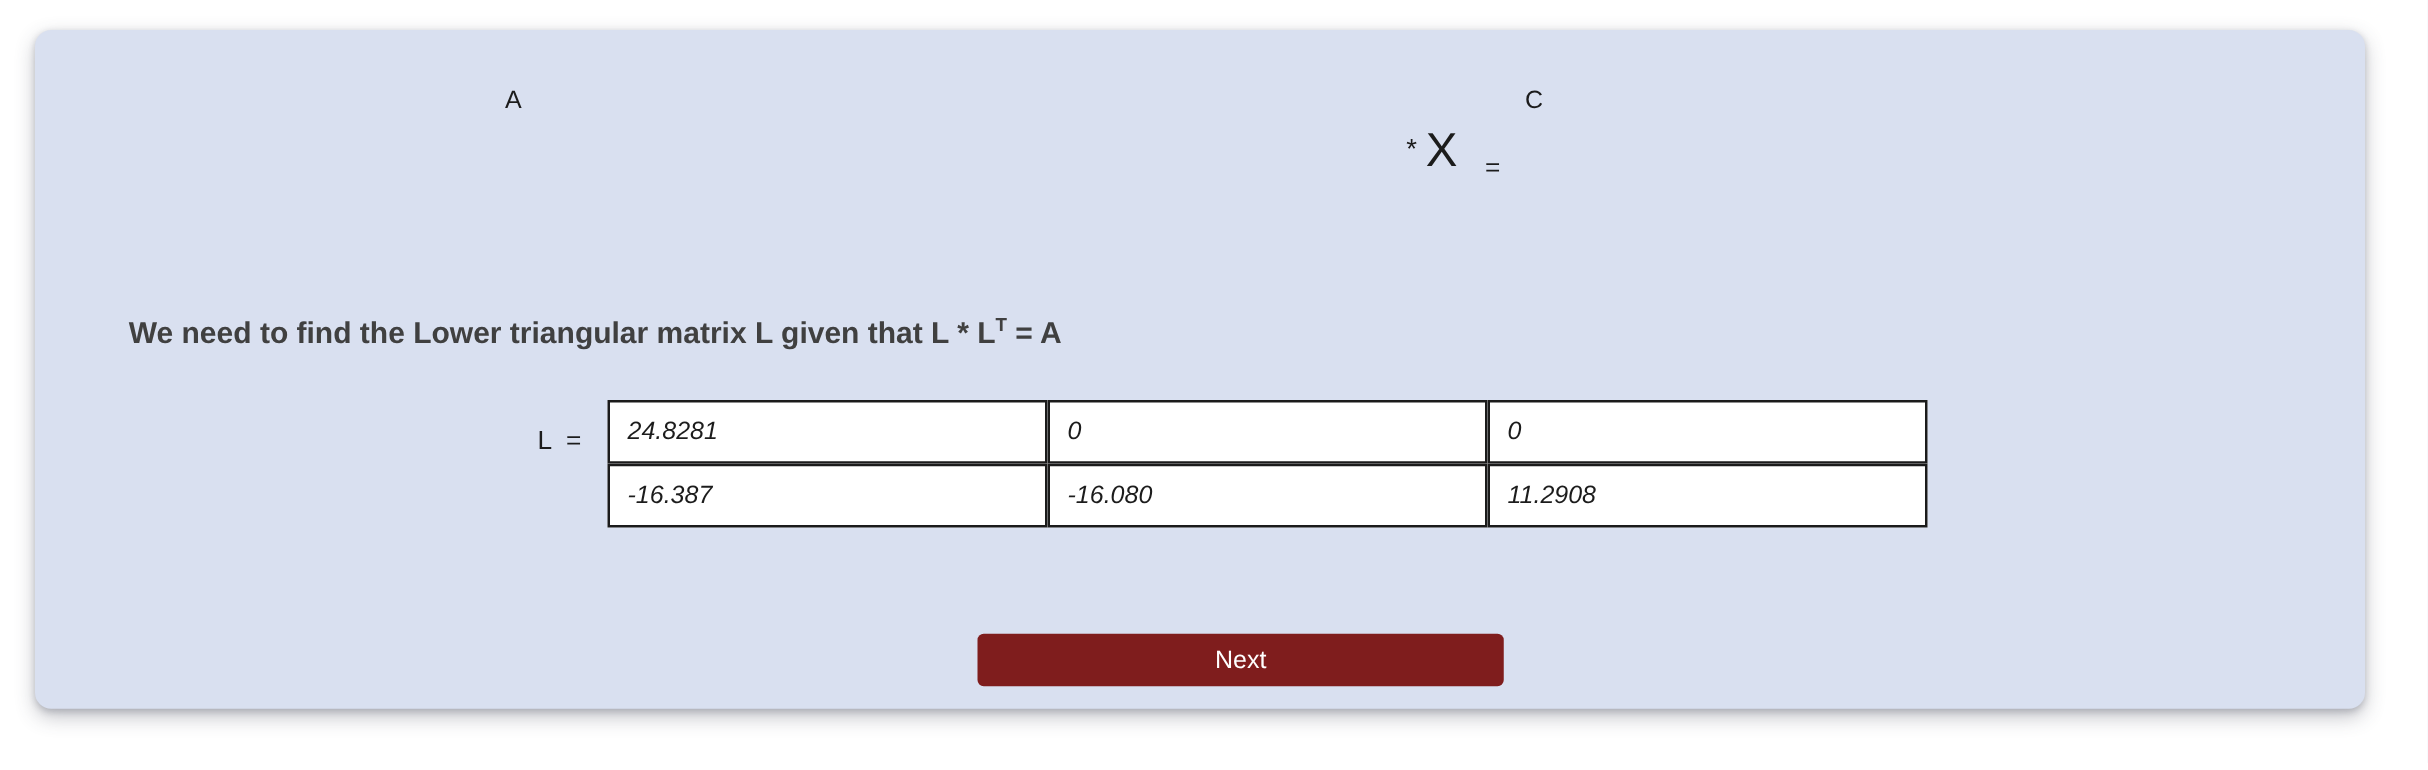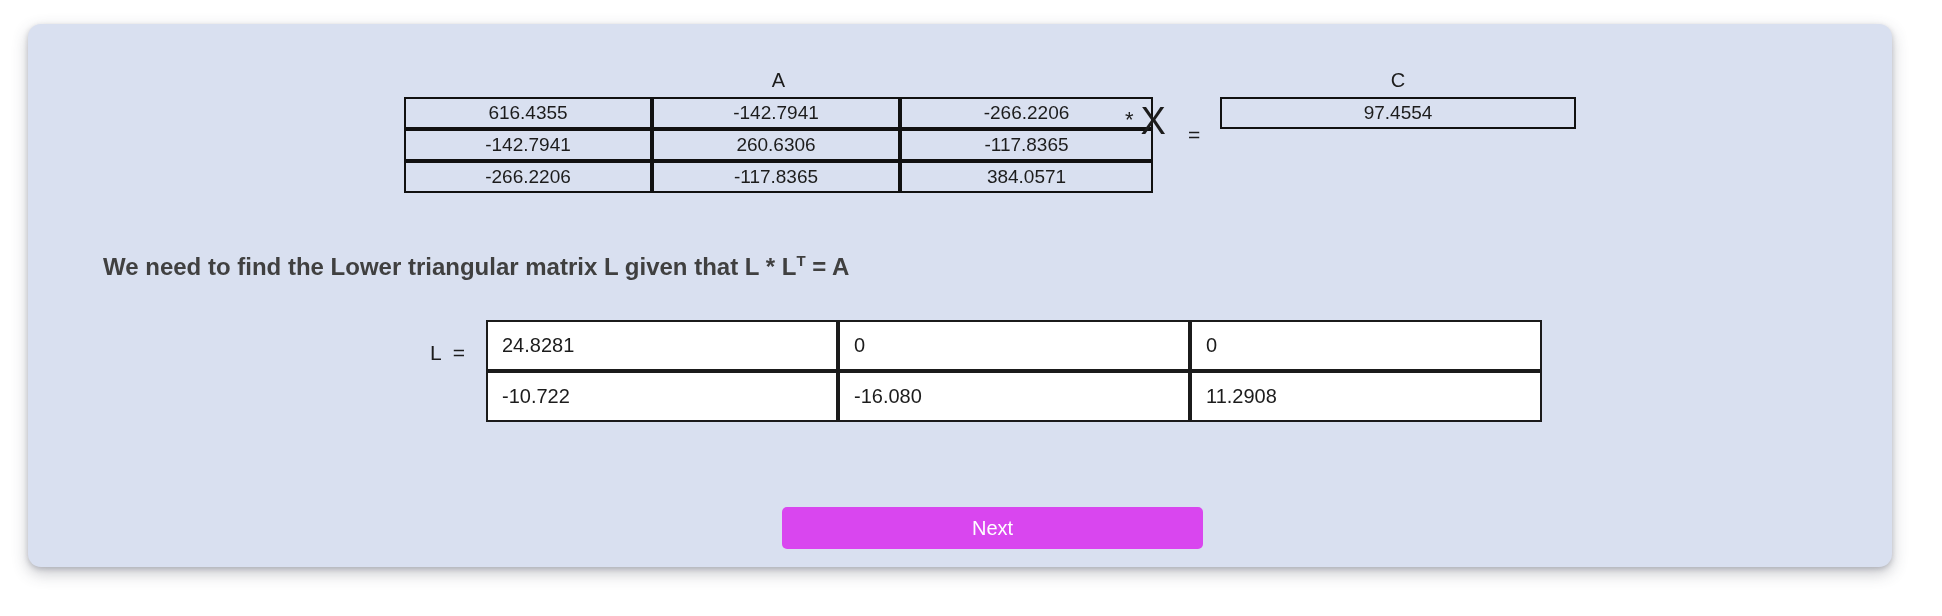--- a/index.html
+++ b/index.html
@@ -147,20 +147,21 @@
     position: absolute;
     left: 56px;
     top: 0;
     border-collapse: separate;
     border-spacing: 0;
     table-layout: fixed;
   }
   table.l-matrix td {
     padding: 0;
     border: 0;
+    font-style: italic;
   }
   .l-input {
     box-sizing: border-box;
     width: 352px;
     height: 51px;
     border: 2px solid #1b1b1b;
     background: #ffffff;
     font-family: "Liberation Sans", sans-serif;
     font-size: 20px;
     line-height: 47px;
@@ -173,21 +174,21 @@
     text-align: left;
   }
 
   
   #next-button {
     position: absolute;
     left: 754px;
     top: 483px;
     width: 421px;
     height: 42px;
-    background: #d946ef;
+    background: #7f1d1d;
     border: none;
     border-radius: 5px;
     color: #ffffff;
     font-family: "Liberation Sans", sans-serif;
     font-size: 20px;
     line-height: 42px;
     text-align: center;
     cursor: pointer;
     padding: 0;
   }
@@ -195,54 +196,32 @@
 </head>
 <body>
 
 <div class="page">
   <div class="panel">
 
     <div class="equation-row">
 
       <div class="matrix-block" id="matrix-a-block">
         <div class="matrix-label">A</div>
-        <table class="matrix" id="matrix-a">
-          <tbody>
-            <tr>
-              <td>616.4355</td>
-              <td>-142.7941</td>
-              <td class="narrow">-266.2206</td>
-            </tr>
-            <tr>
-              <td>-142.7941</td>
-              <td>260.6306</td>
-              <td class="narrow">-117.8365</td>
-            </tr>
-            <tr>
-              <td>-266.2206</td>
-              <td>-117.8365</td>
-              <td class="narrow">384.0571</td>
-            </tr>
-          </tbody>
-        </table>
       </div>
 
       <div class="op" id="op-times-x">
         <span>*</span><span class="big-x">X</span>
       </div>
 
       <div class="op" id="op-equals">=</div>
 
       <div class="matrix-block" id="matrix-c-block">
         <div class="matrix-label">C</div>
         <table class="matrix" id="matrix-c">
           <tbody>
-            <tr>
-              <td>97.4554</td>
-            </tr>
           </tbody>
         </table>
       </div>
     </div>
 
     <div class="prompt">
       <span>We need to find the Lower triangular matrix L given that L * L</span><sup>T</sup><span> = A</span>
     </div>
 
     <div id="l-section">
@@ -255,21 +234,21 @@
             </td>
             <td>
               <div class="l-input">0</div>
             </td>
             <td>
               <div class="l-input">0</div>
             </td>
           </tr>
           <tr>
             <td>
-              <div class="l-input">-10.722</div>
+              <div class="l-input">-16.387</div>
             </td>
             <td>
               <div class="l-input">-16.080</div>
             </td>
             <td>
               <div class="l-input">11.2908</div>
             </td>
           </tr>
         </tbody>
       </table>

